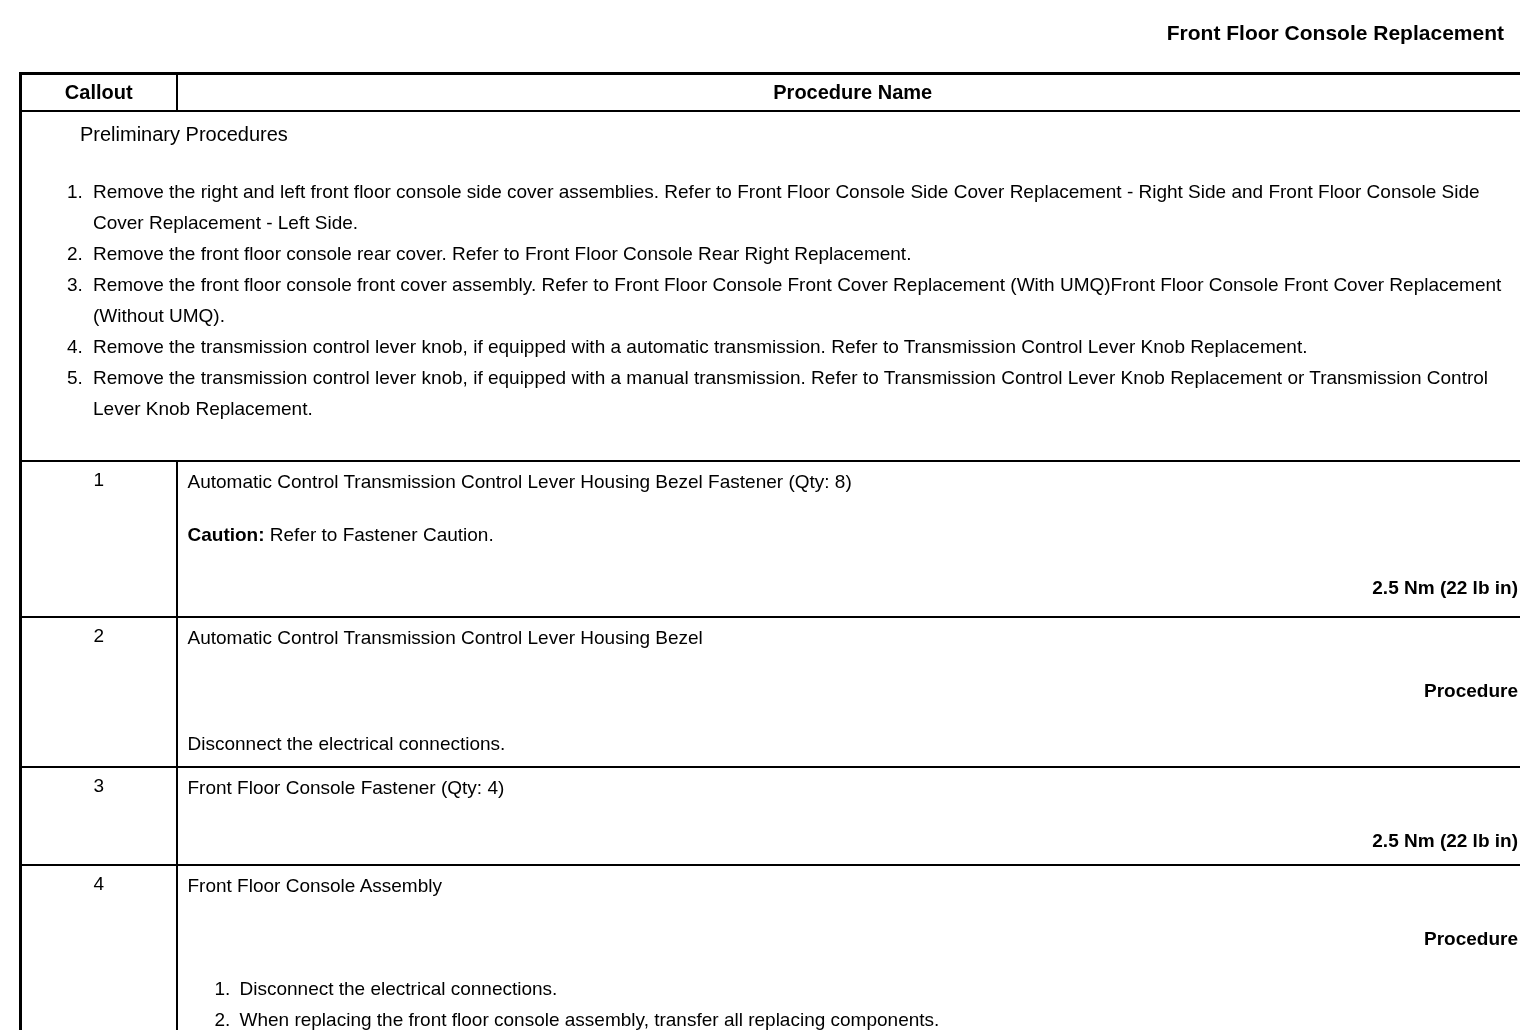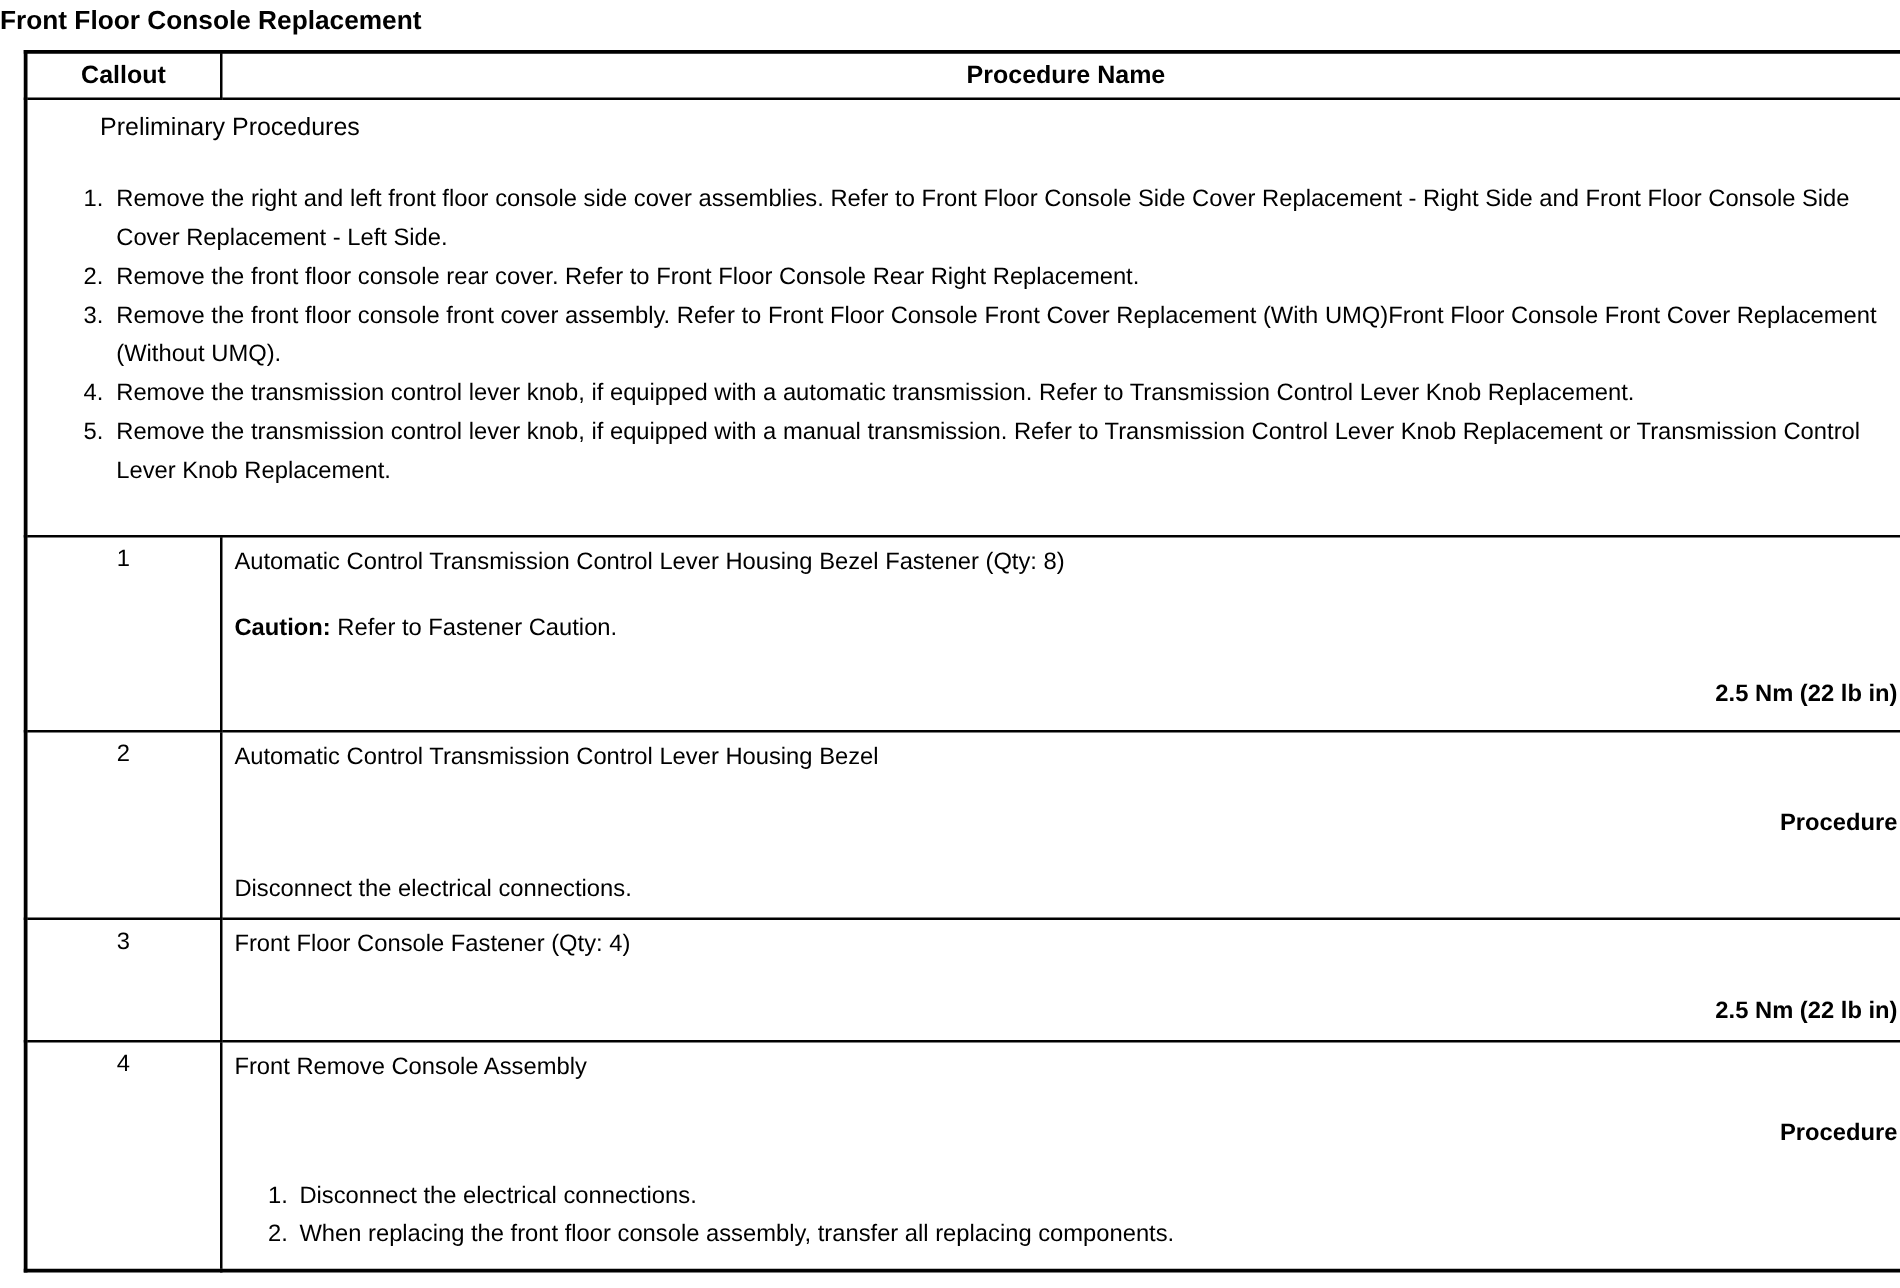--- a/index.html
+++ b/index.html
@@ -6,24 +6,24 @@
   html, body { margin: 0; padding: 0; background: #ffffff; }
   .page {
     width: 1520px;
     height: 1030px;
     font-family: "Liberation Sans", sans-serif;
     color: #000000;
     background: #ffffff;
     overflow: hidden;
   }
   .title {
-    margin: 0;
+    margin: 16px;
     padding-top: 5px;
     padding-bottom: 11px;
-    text-align: left;
+    text-align: right;
     font-size: 21px;
     font-weight: bold;
   }
   table.main {
     border-collapse: collapse;
     margin-left: 19px;
     width: 1512px;
     table-layout: fixed;
   }
   table.main { border: 3px solid #000; }
@@ -129,21 +129,21 @@
       <td class="callout-cell">3</td>
       <td>
         <div class="line">Front Floor Console Fastener (Qty: 4)</div>
         <div class="line bold">2.5 Nm (22 lb in)</div>
       </td>
     </tr>
 
     <tr class="row-4">
       <td class="callout-cell">4</td>
       <td>
-        <div class="line">Front Remove Console Assembly</div>
+        <div class="line">Front Floor Console Assembly</div>
         <div class="line bold indented">Procedure</div>
         <ol class="sub-list">
           <li>Disconnect the electrical connections.</li>
           <li>When replacing the front floor console assembly, transfer all replacing components.</li>
         </ol>
       </td>
     </tr>
   </tbody>
     </table>
 </div>

